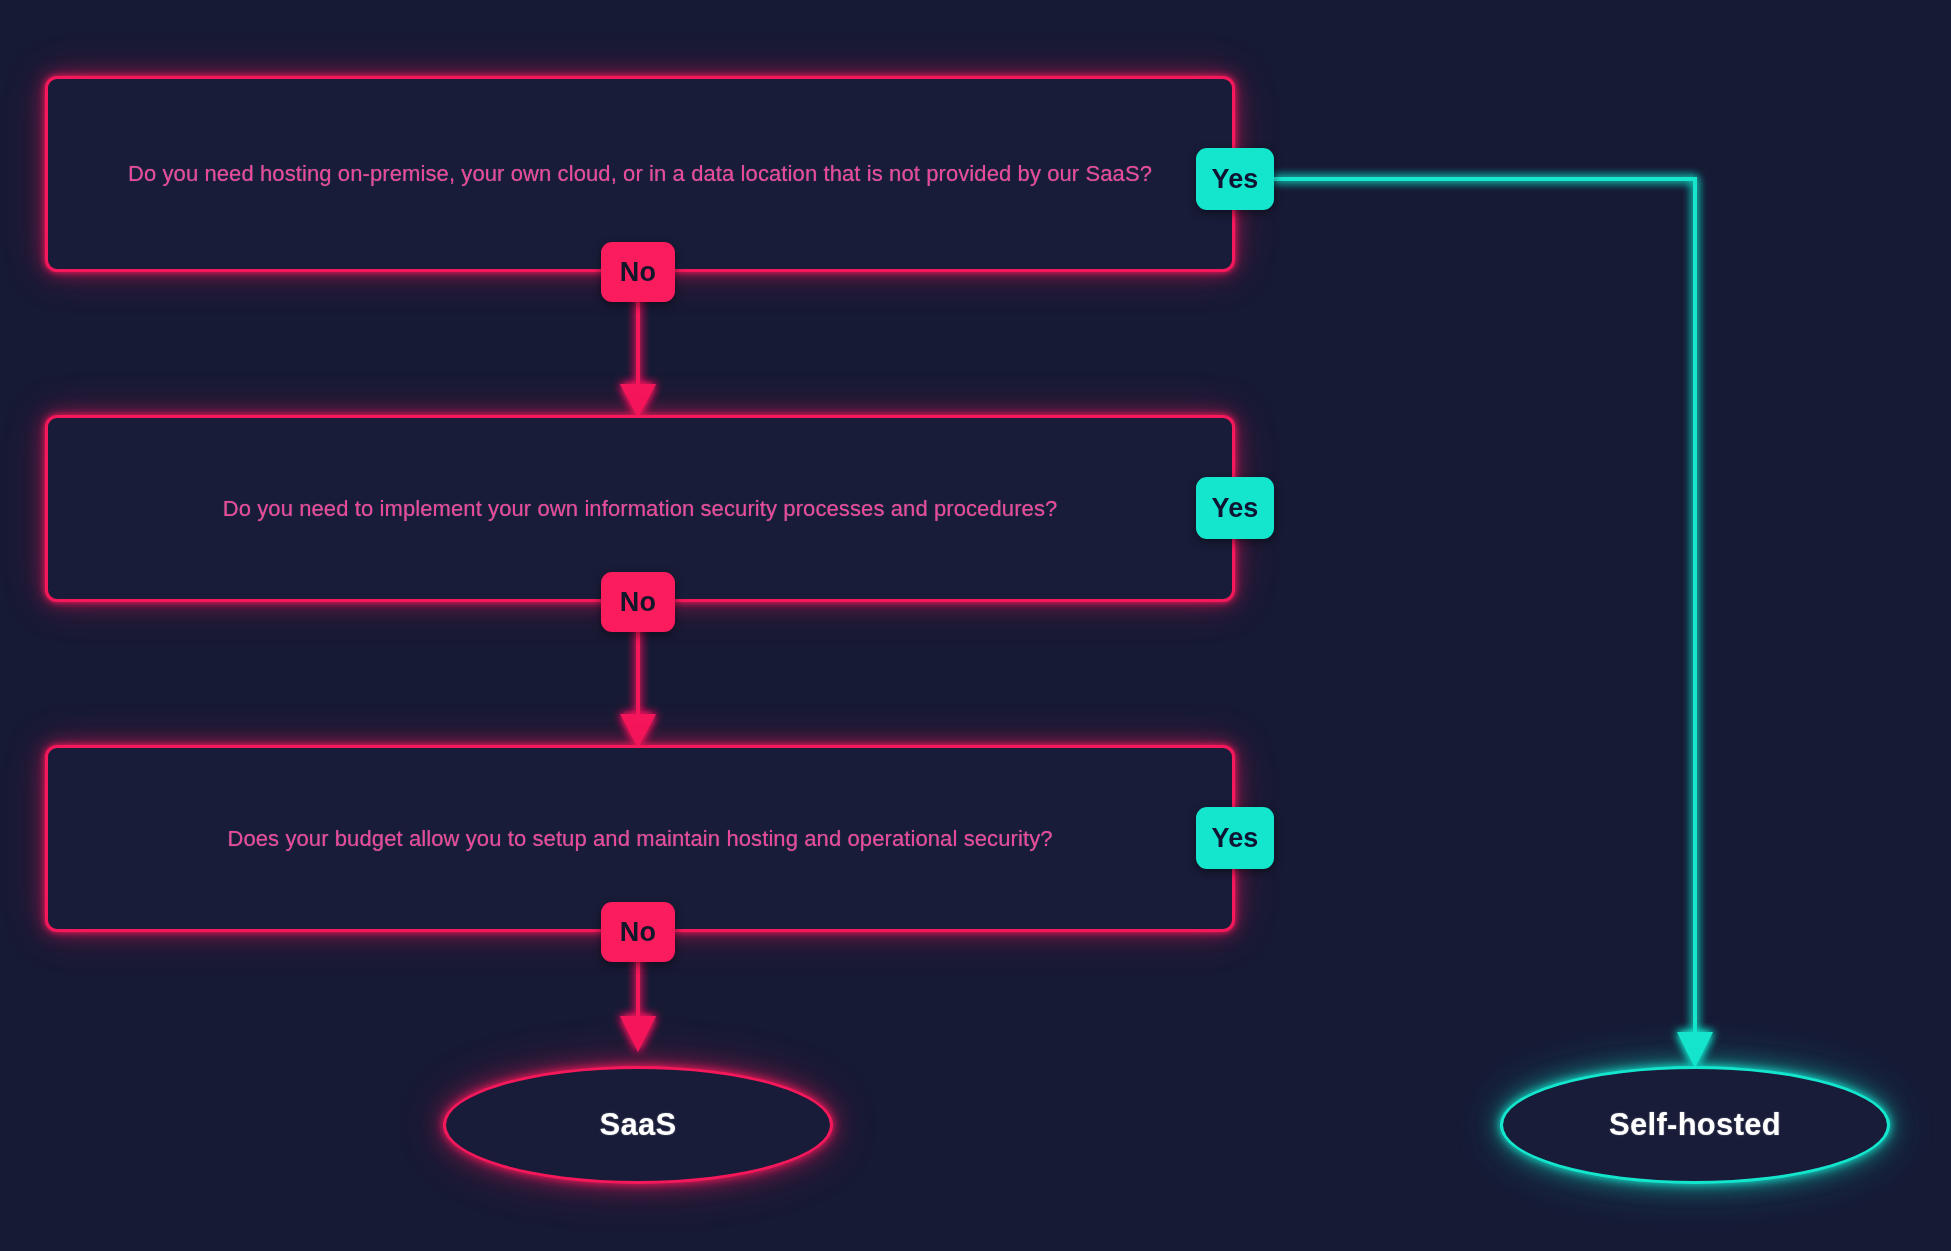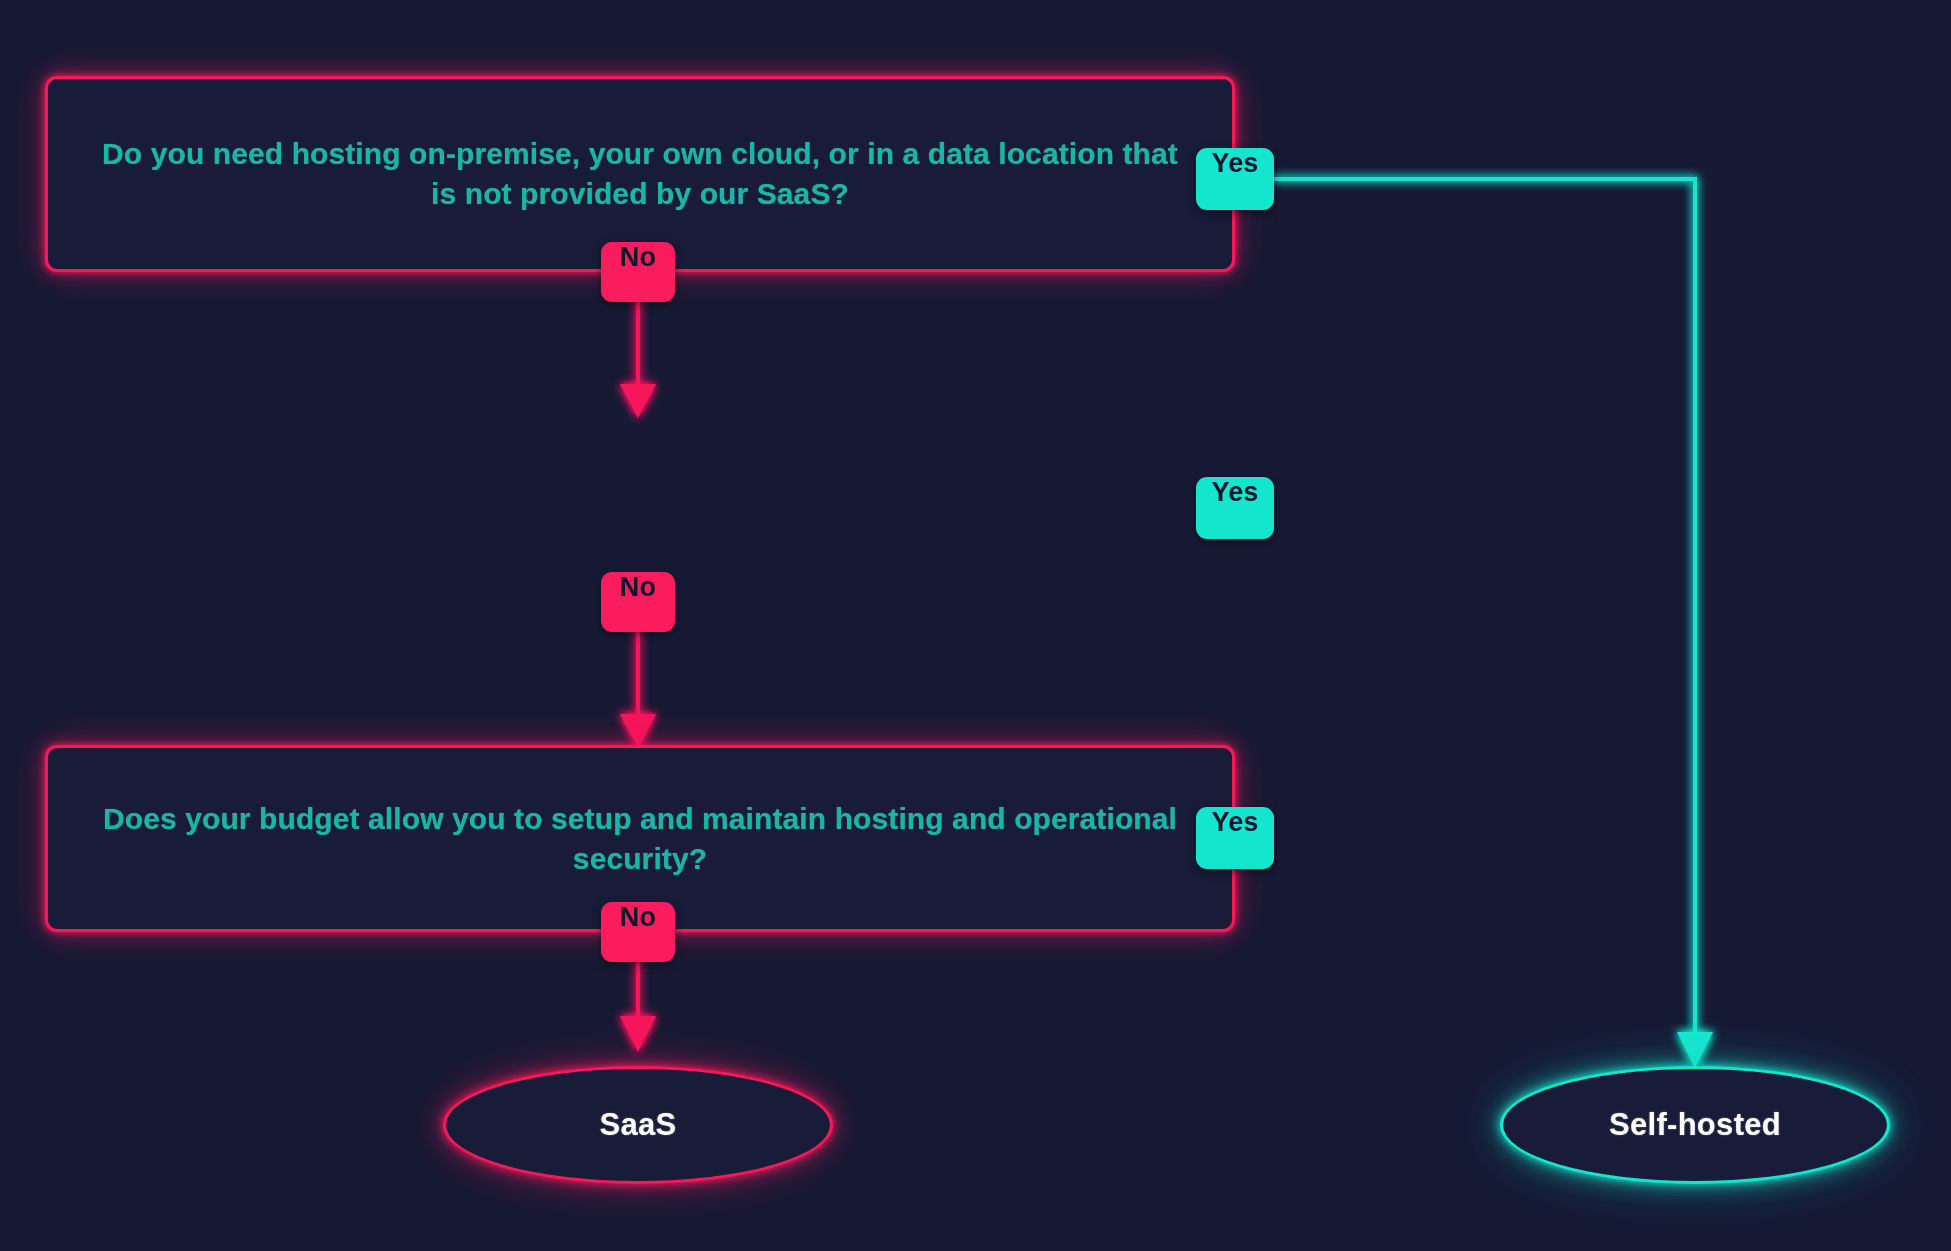--- a/index.html
+++ b/index.html
@@ -43,33 +43,34 @@
       0 0 6px  rgba(245, 24, 91, 0.95),
       0 0 18px rgba(245, 24, 91, 0.55),
       0 0 42px rgba(245, 24, 91, 0.30);
     display: flex;
     align-items: center;
     justify-content: center;
     padding: 0 46px;
   }
 
   .decision-text {
-    color: #14b8a6;
-    font-size: 30px;
-    font-weight: 700;
+    color: #ec4899;
+    font-size: 22px;
+    font-weight: 400;
     line-height: 1.32;
     text-align: center;
     letter-spacing: 0.1px;
     text-shadow: 0 0 1px rgba(255,255,255,0.35);
   }
 
   
   .badge {
     position: absolute;
     display: flex;
+    align-items: center;
     justify-content: center;
     border-radius: 11px;
     font-size: 27px;
     font-weight: 700;
     letter-spacing: 0.2px;
     z-index: 6;
   }
 
   .badge-yes {
     background: #14e6cd;
@@ -182,20 +183,23 @@
   <div class="decision-box" style="left:45px; top:76px; width:1190px; height:196px;">
     <div class="decision-text">Do you need hosting on-premise, your own cloud, or in a data location that is not provided by our SaaS?</div>
   </div>
   <div class="badge badge-yes" style="left:1196px; top:148px;">
     <span>Yes</span>
   </div>
   <div class="badge badge-no" style="left:601px; top:242px;">
     <span>No</span>
   </div>
 
+  <div class="decision-box" style="left:45px; top:415px; width:1190px; height:187px;">
+    <div class="decision-text">Do you need to implement your own information security processes and procedures?</div>
+  </div>
   <div class="badge badge-yes" style="left:1196px; top:477px;">
     <span>Yes</span>
   </div>
   <div class="badge badge-no" style="left:601px; top:572px;">
     <span>No</span>
   </div>
 
   <div class="decision-box" style="left:45px; top:745px; width:1190px; height:187px;align-items:center;">
     <div class="decision-text">Does your budget allow you to setup and maintain hosting and operational security?</div>
   </div>

